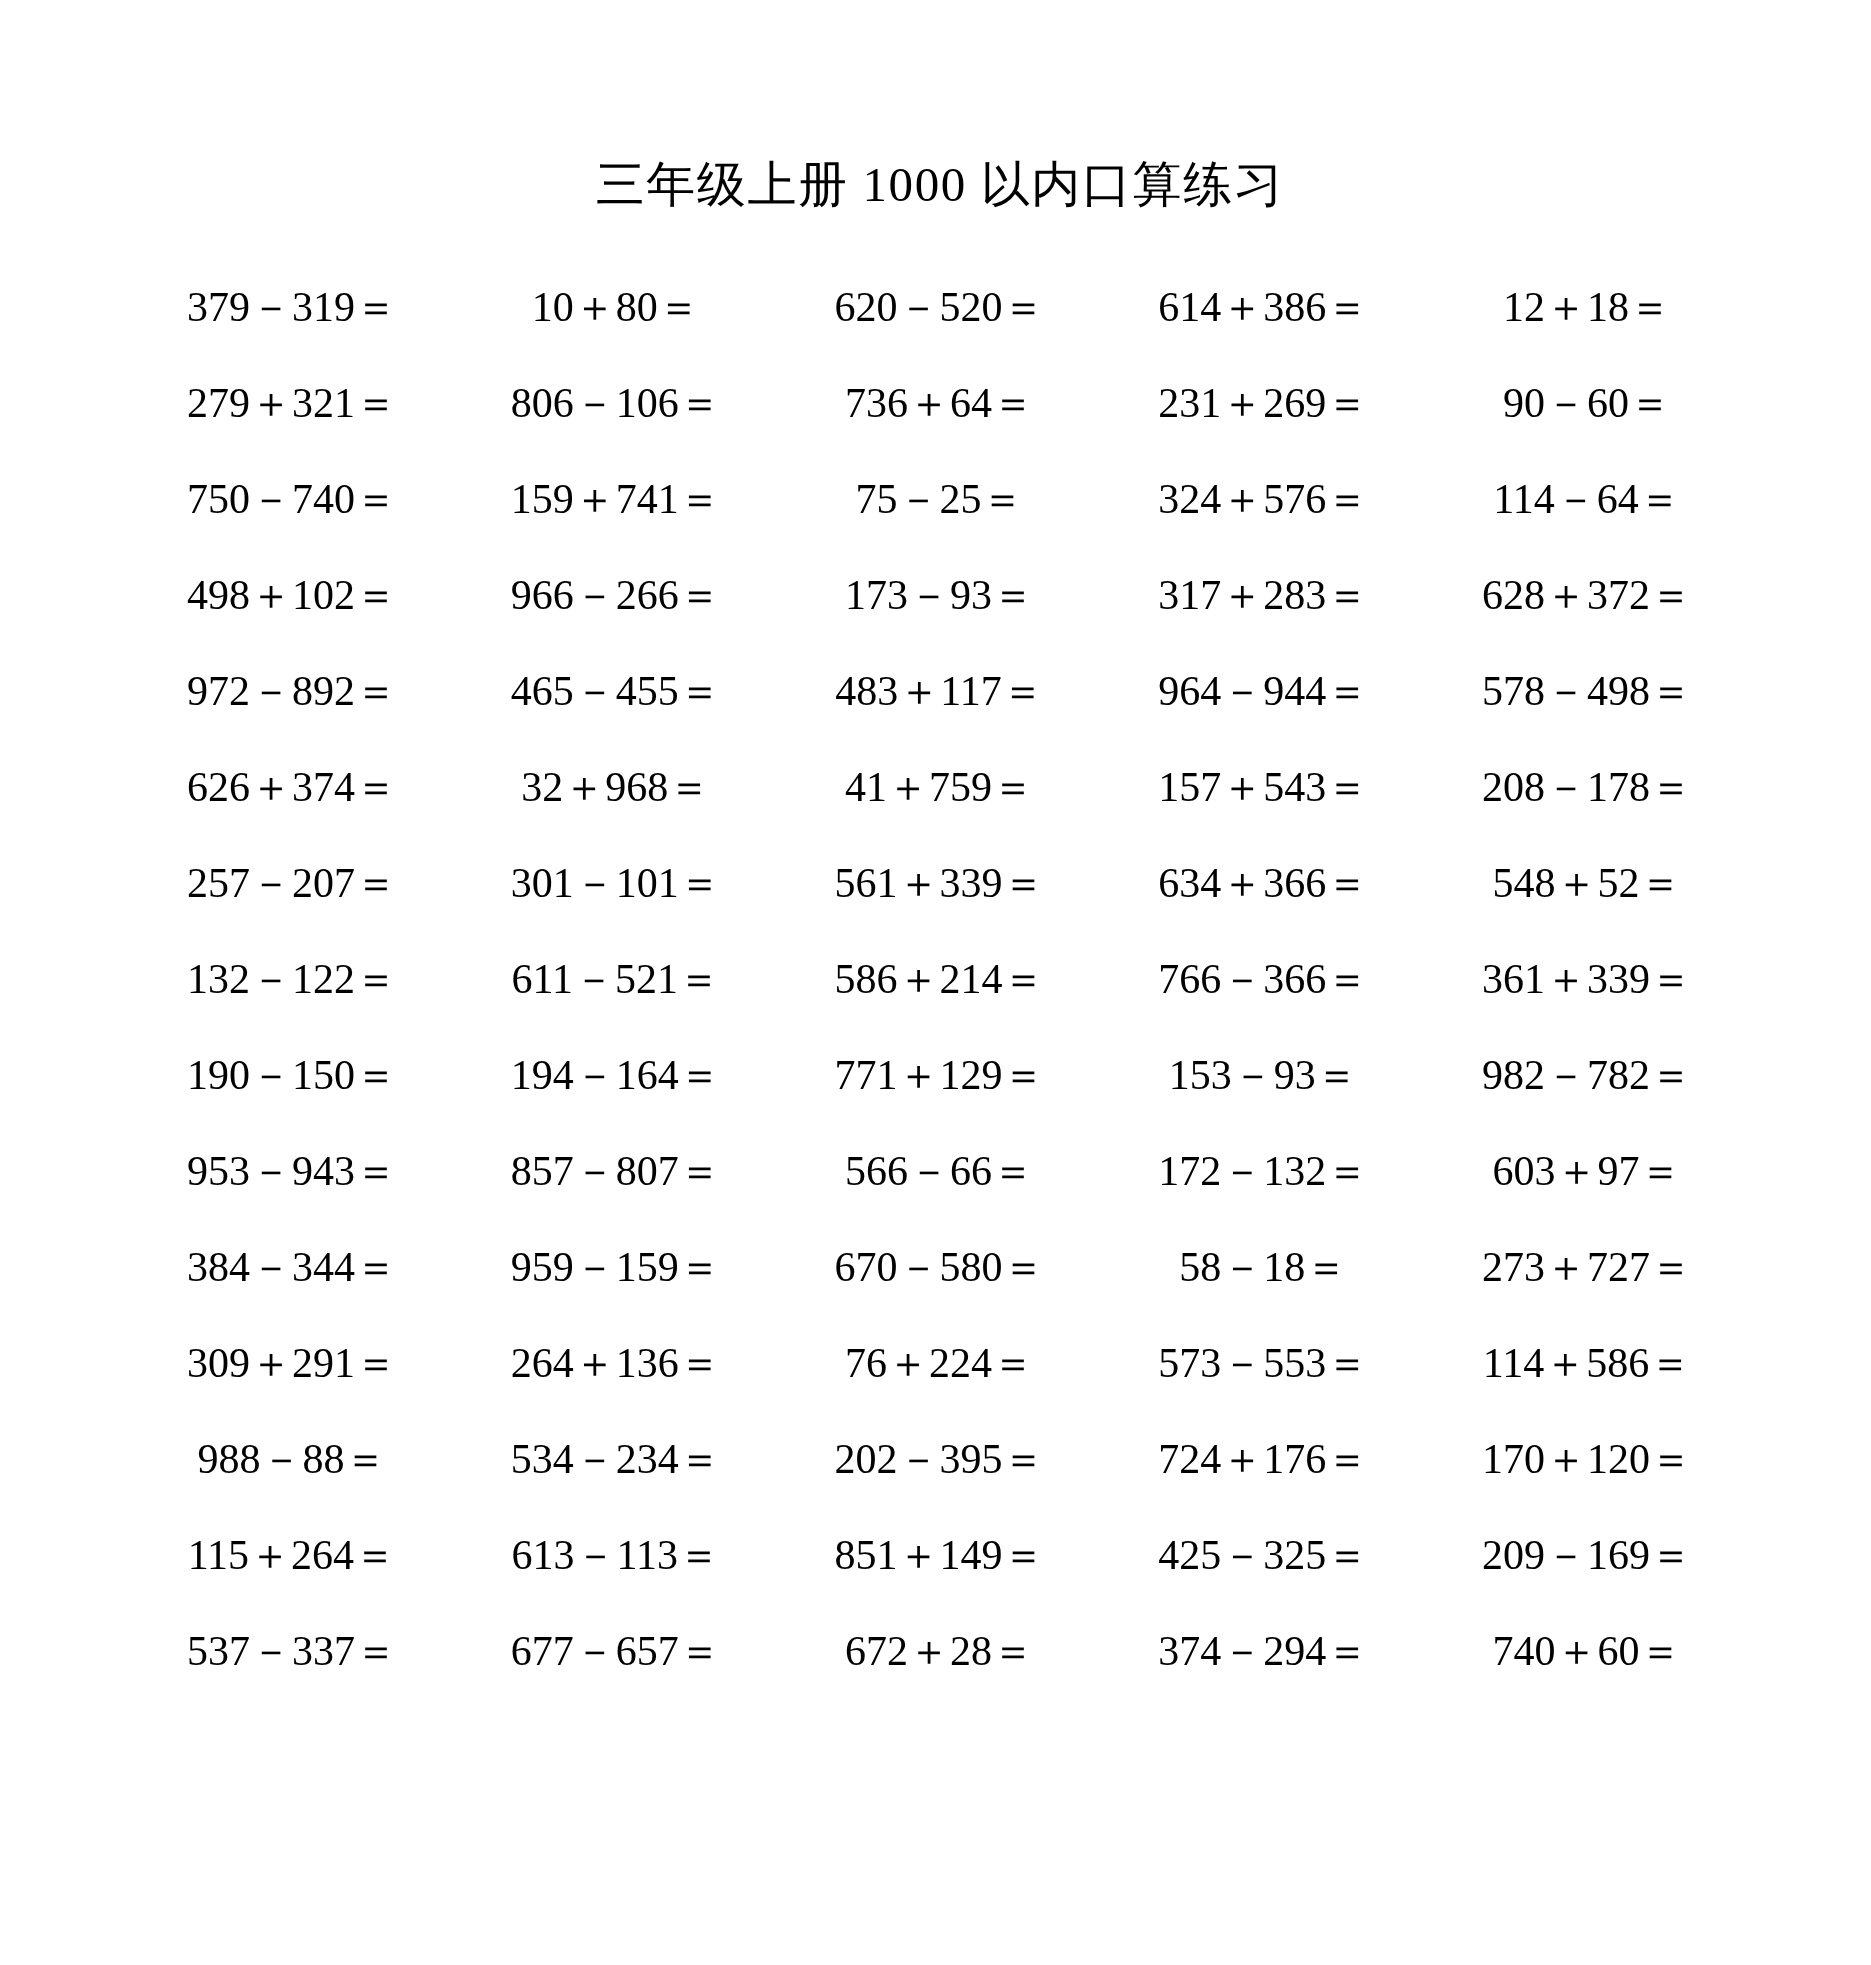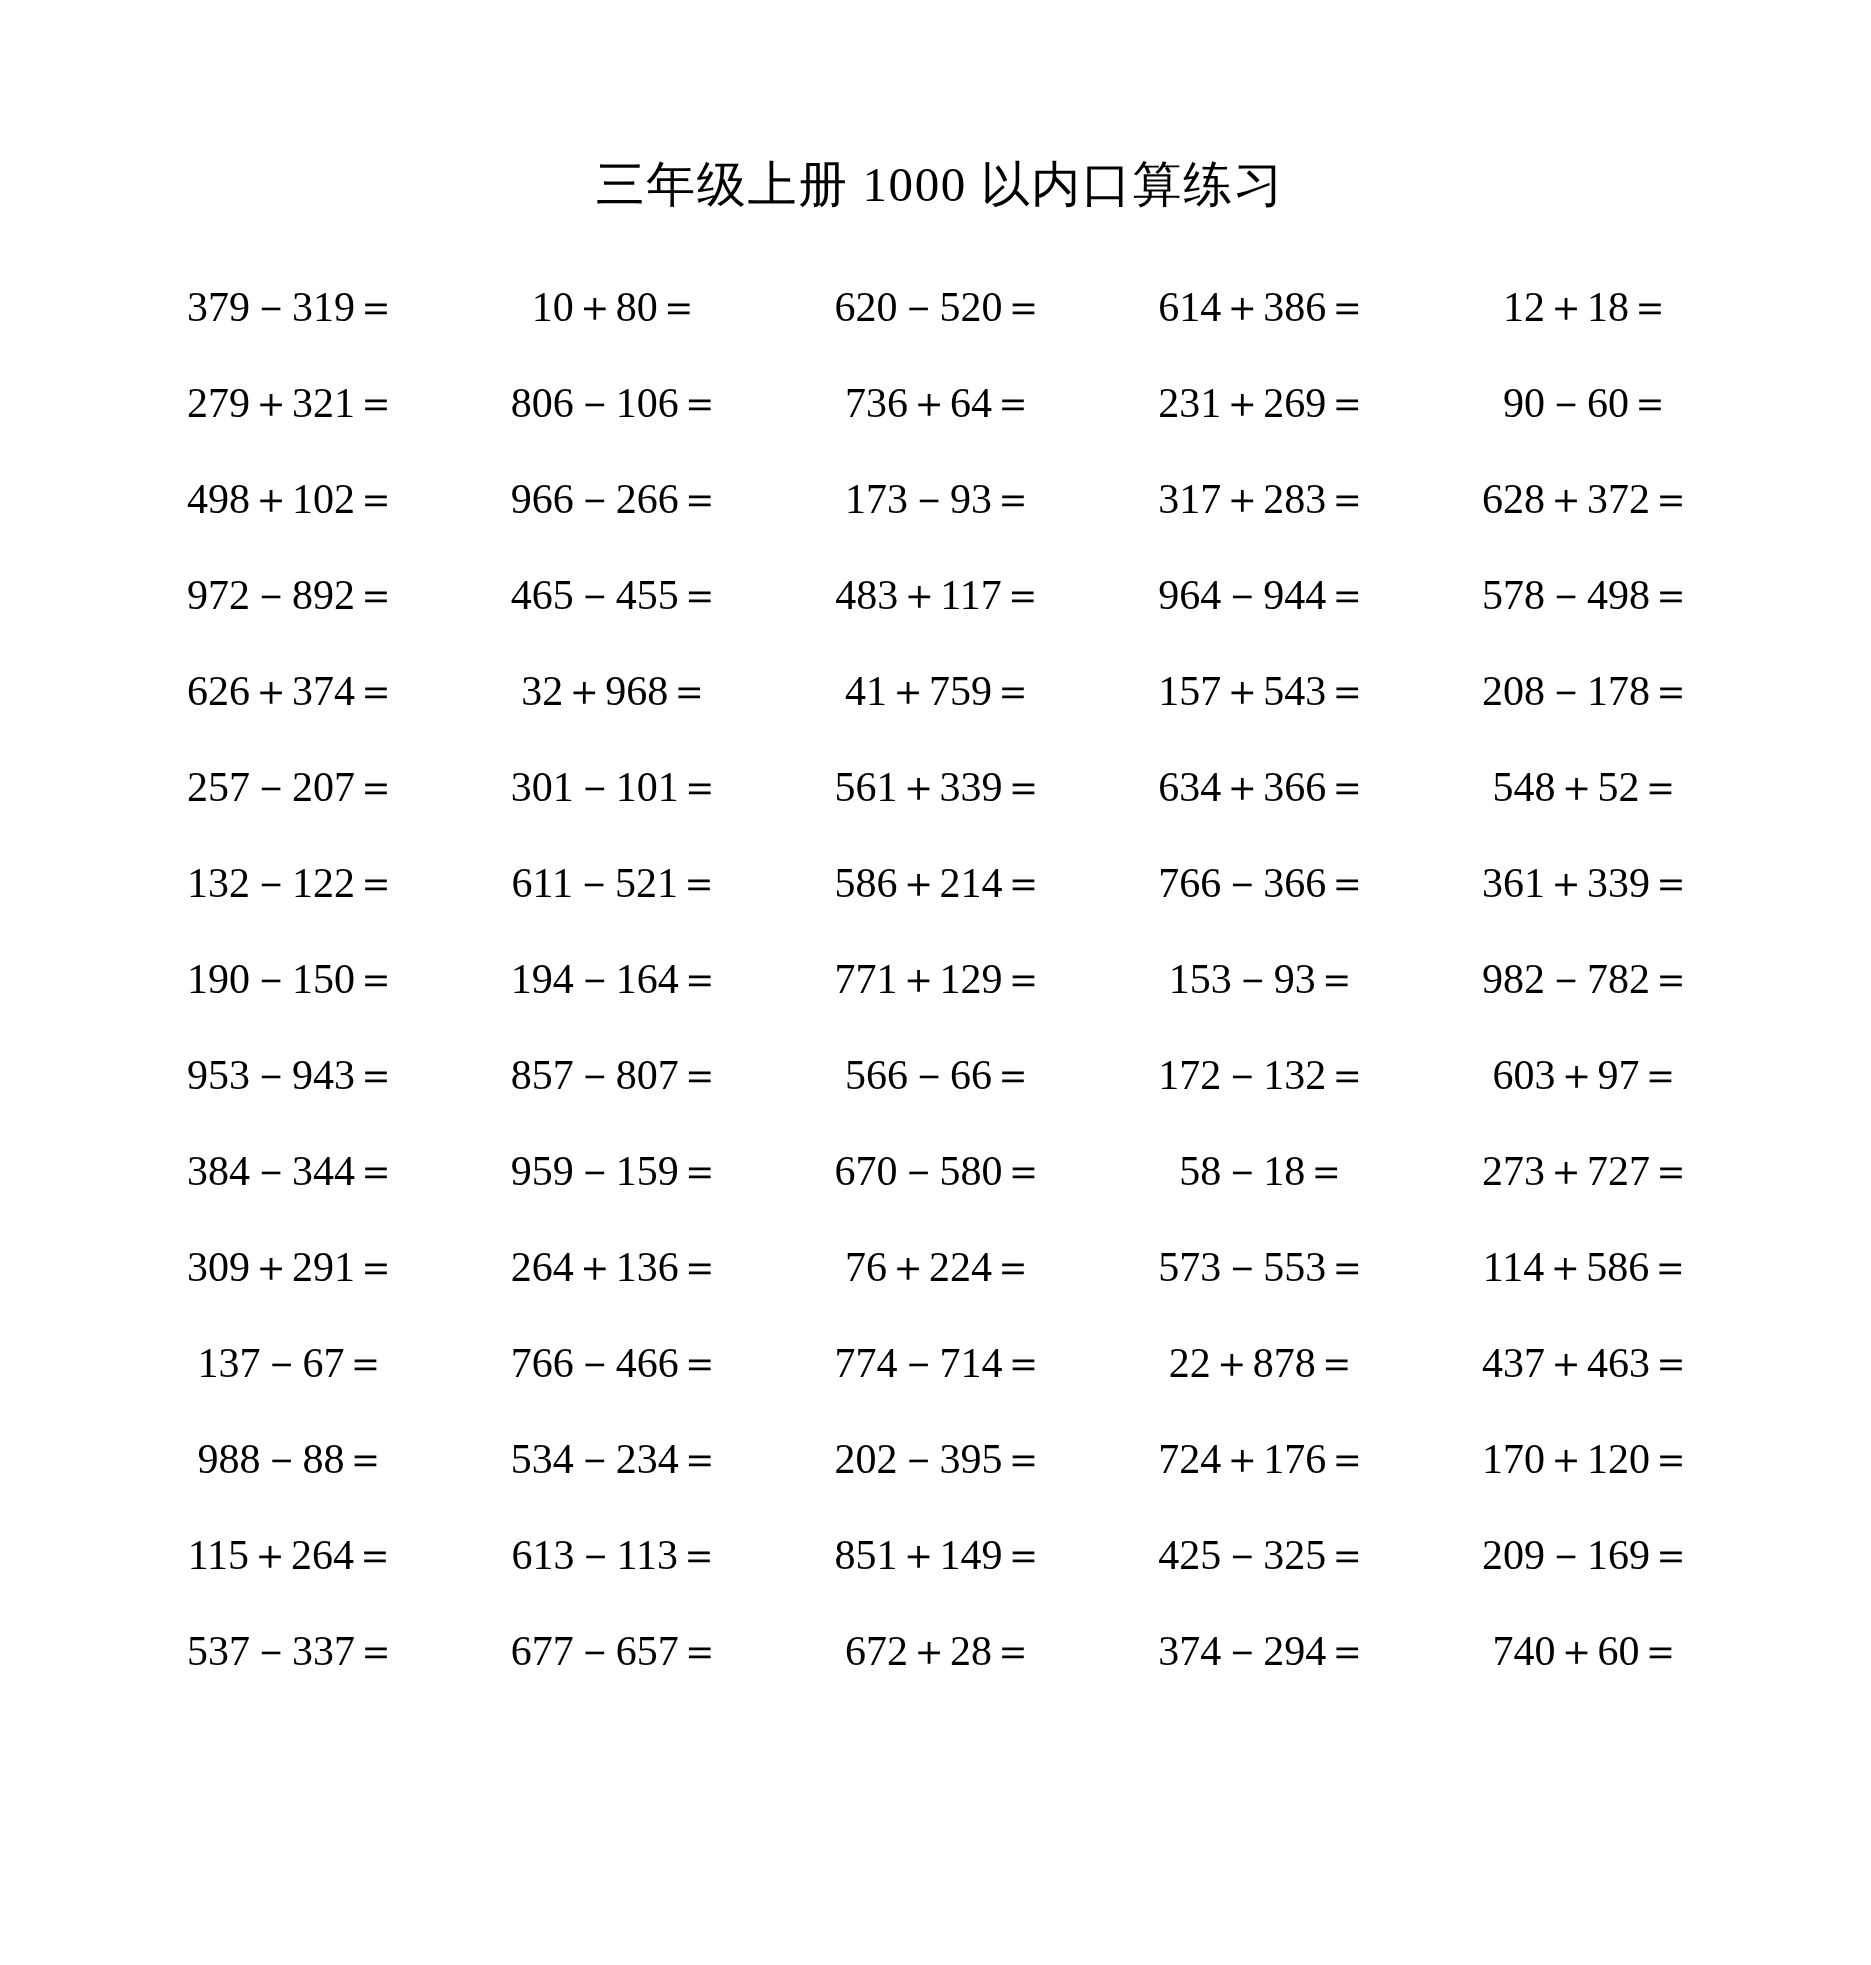--- a/index.html
+++ b/index.html
@@ -108,20 +108,37 @@
         </div>
         <div class="prob-cell">
           <span class="prob-text">231＋269＝</span>
         </div>
         <div class="prob-cell">
           <span class="prob-text">90－60＝</span>
         </div>
       </div>
       <div class="prob-row">
         <div class="prob-cell">
+          <span class="prob-text">750－740＝</span>
+        </div>
+        <div class="prob-cell">
+          <span class="prob-text">159＋741＝</span>
+        </div>
+        <div class="prob-cell">
+          <span class="prob-text">75－25＝</span>
+        </div>
+        <div class="prob-cell">
+          <span class="prob-text">324＋576＝</span>
+        </div>
+        <div class="prob-cell">
+          <span class="prob-text">114－64＝</span>
+        </div>
+      </div>
+      <div class="prob-row">
+        <div class="prob-cell">
           <span class="prob-text">498＋102＝</span>
         </div>
         <div class="prob-cell">
           <span class="prob-text">966－266＝</span>
         </div>
         <div class="prob-cell">
           <span class="prob-text">173－93＝</span>
         </div>
         <div class="prob-cell">
           <span class="prob-text">317＋283＝</span>
@@ -261,37 +278,20 @@
         </div>
         <div class="prob-cell">
           <span class="prob-text">573－553＝</span>
         </div>
         <div class="prob-cell">
           <span class="prob-text">114＋586＝</span>
         </div>
       </div>
       <div class="prob-row">
         <div class="prob-cell">
-          <span class="prob-text">137－67＝</span>
-        </div>
-        <div class="prob-cell">
-          <span class="prob-text">766－466＝</span>
-        </div>
-        <div class="prob-cell">
-          <span class="prob-text">774－714＝</span>
-        </div>
-        <div class="prob-cell">
-          <span class="prob-text">22＋878＝</span>
-        </div>
-        <div class="prob-cell">
-          <span class="prob-text">437＋463＝</span>
-        </div>
-      </div>
-      <div class="prob-row">
-        <div class="prob-cell">
           <span class="prob-text">988－88＝</span>
         </div>
         <div class="prob-cell">
           <span class="prob-text">534－234＝</span>
         </div>
         <div class="prob-cell">
           <span class="prob-text">202－395＝</span>
         </div>
         <div class="prob-cell">
           <span class="prob-text">724＋176＝</span>

